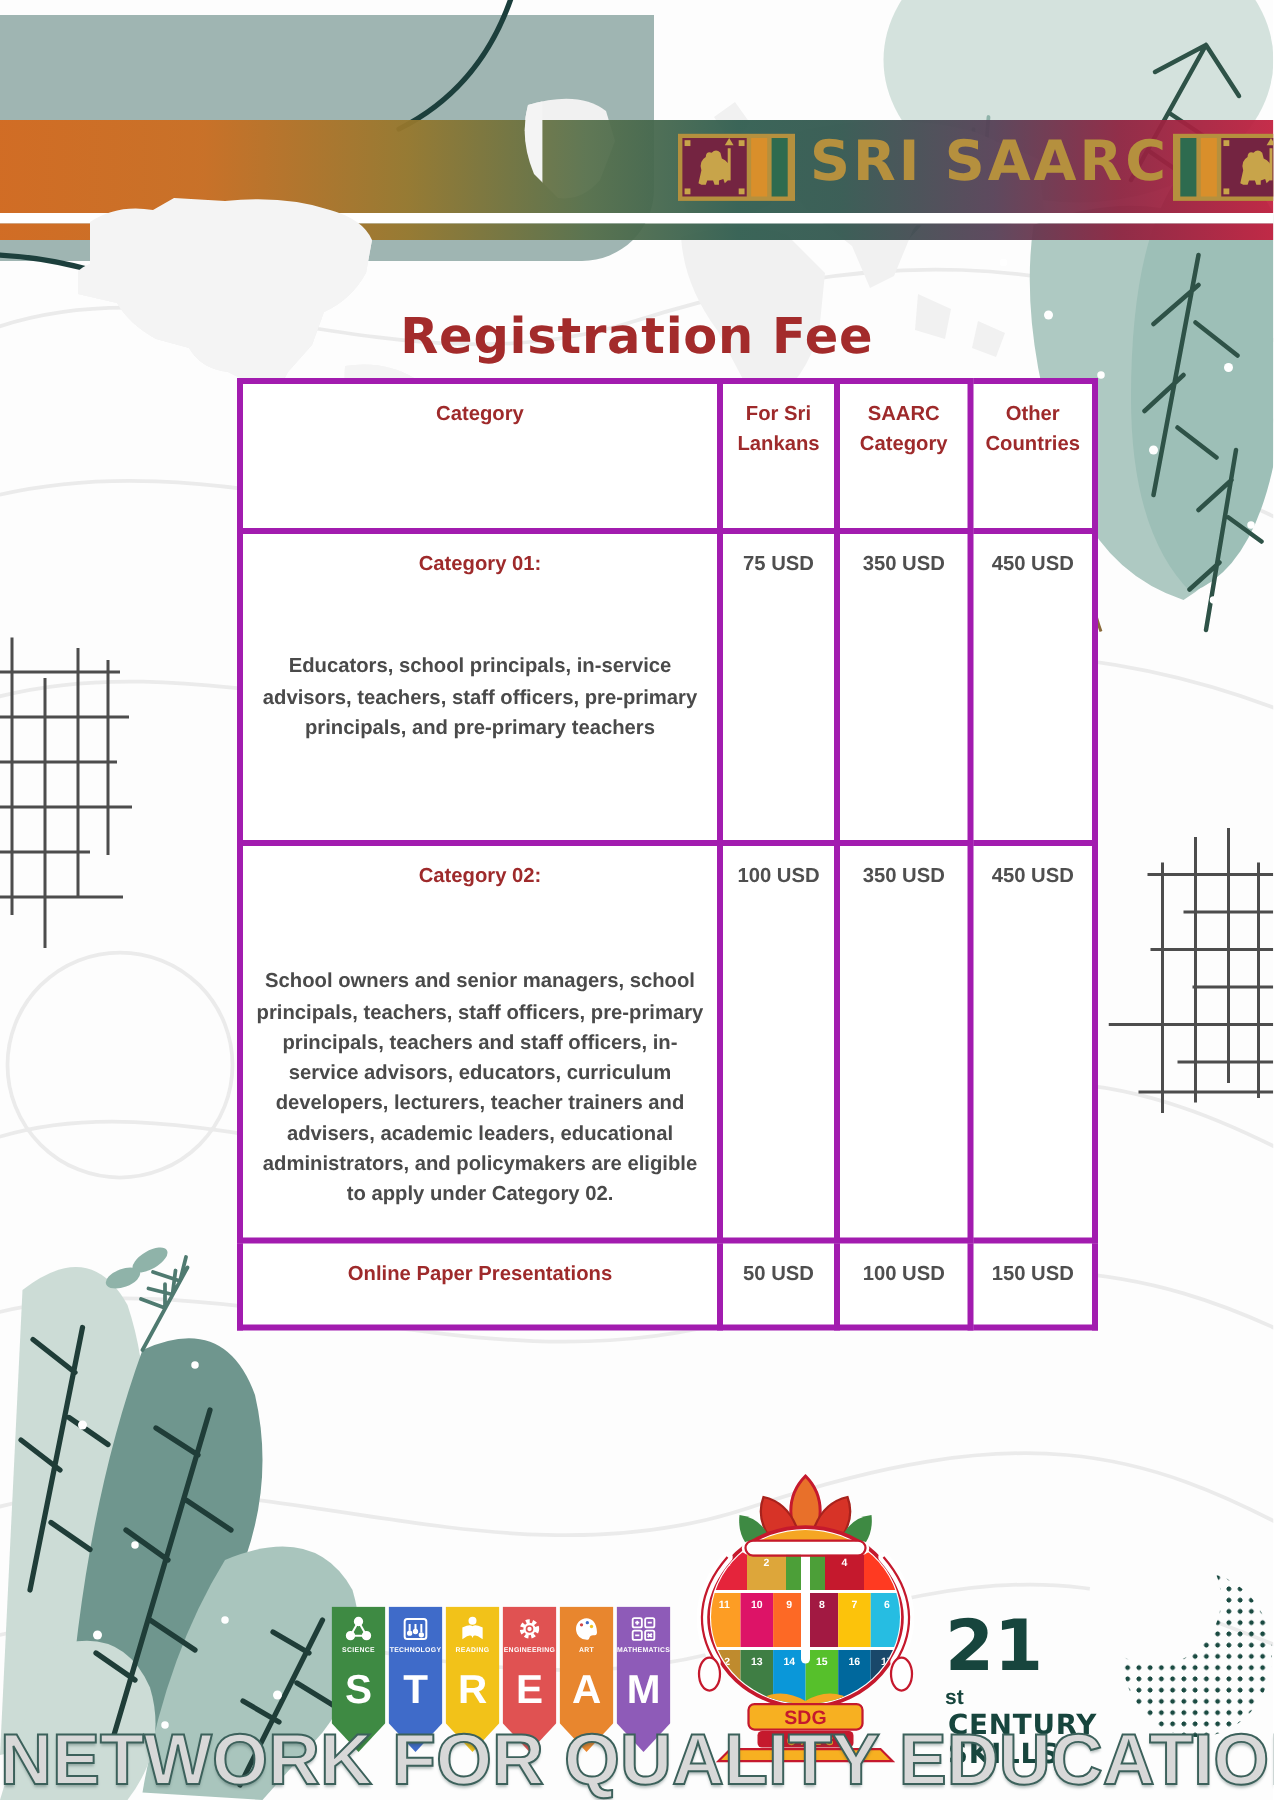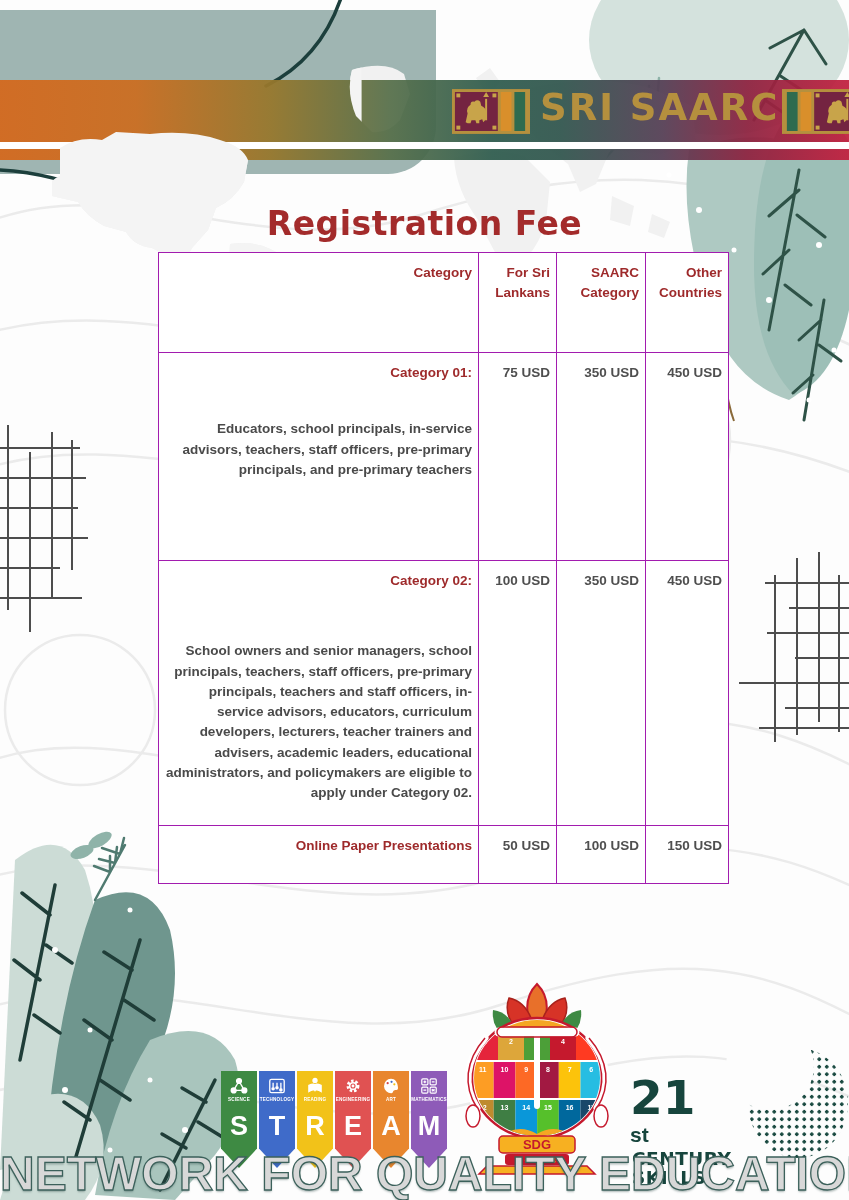--- a/index.html
+++ b/index.html
@@ -51,48 +51,48 @@
     color:#a32b2b; letter-spacing:.5px;margin-top:10px;
   }
 
   
   .fee-table {
     left:158px; top:252px; z-index:6;
     border-collapse:collapse; table-layout:fixed; width:570px;
     background:#ffffff; font-size:13.5px; line-height:1.5;
   }
   .fee-table td, .fee-table th {
-    border:1px solid #a21caf; vertical-align:top; padding:10px 6px;
-    text-align:right; font-weight:bold;
+    border:4px solid #a21caf; vertical-align:top; padding:10px 6px;
+    text-align:center; font-weight:bold;
   }
   .fee-table th { color:#9e2a2b; }
   .cat-label { color:#9e2a2b; font-weight:bold; }
   .cat-desc { color:#4a4a4a; display:block; }
   .cat-suffix { color:#4a4a4a; }
   .price { color:#4f4f4f; }
-  .desc-gap-1 { margin-top:36px; }
+  .desc-gap-1 { margin-top:48px; }
   .desc-gap-2 { margin-top:50px; }
 
   
   .stream { left:221px; top:1071px; z-index:6; display:flex; gap:2px; }
   .badge {
     position:relative; width:36px; height:97px; color:#fff; text-align:center;
     clip-path:polygon(0 0,100% 0,100% 80%,50% 100%,0 80%);
   }
   .badge .bicon { display:block; margin:5px auto 1px; width:20px; height:20px; }
   .badge .blabel { display:block; font-size:4.6px; font-weight:bold; letter-spacing:.2px; line-height:1.2; }
   .badge .bletter { display:block; font-size:27px; font-weight:bold; margin-top:8px; }
 
   
   .sdg-pot { left:447px; top:976px; z-index:6; }
 
   
   .c21 { left:630px; top:1076px; z-index:6; display:flex; align-items:flex-start; color:#17453d;flex-direction:column; }
   .c21 .big21 { font-size:47px; font-weight:800; line-height:.95; font-family:"DejaVu Sans", sans-serif; }
-  .c21 .sup { font-size:21px; font-weight:bold; vertical-align:top; position:relative; top:2px; }
+  .c21 .sup { font-size:14px; font-weight:bold; vertical-align:top; position:relative; top:2px; }
   .c21 .stack { margin-left:2px; margin-top:4px; }
   .c21 .stack div { font-size:18.5px; font-weight:800; line-height:1.05; letter-spacing:.5px; font-family:"DejaVu Sans", sans-serif; }
   .globe-dots {
     left:748px; top:1048px; width:100px; height:110px; z-index:5; border-radius:50%;
     background-image:radial-gradient(circle,#1a4a41 1.5px,transparent 1.7px);
     background-size:7.5px 7.5px;
   }
   .globe-bite {
     left:726px; top:1022px; width:88px; height:88px; border-radius:50%;
     background:#fdfdfd; z-index:5;

